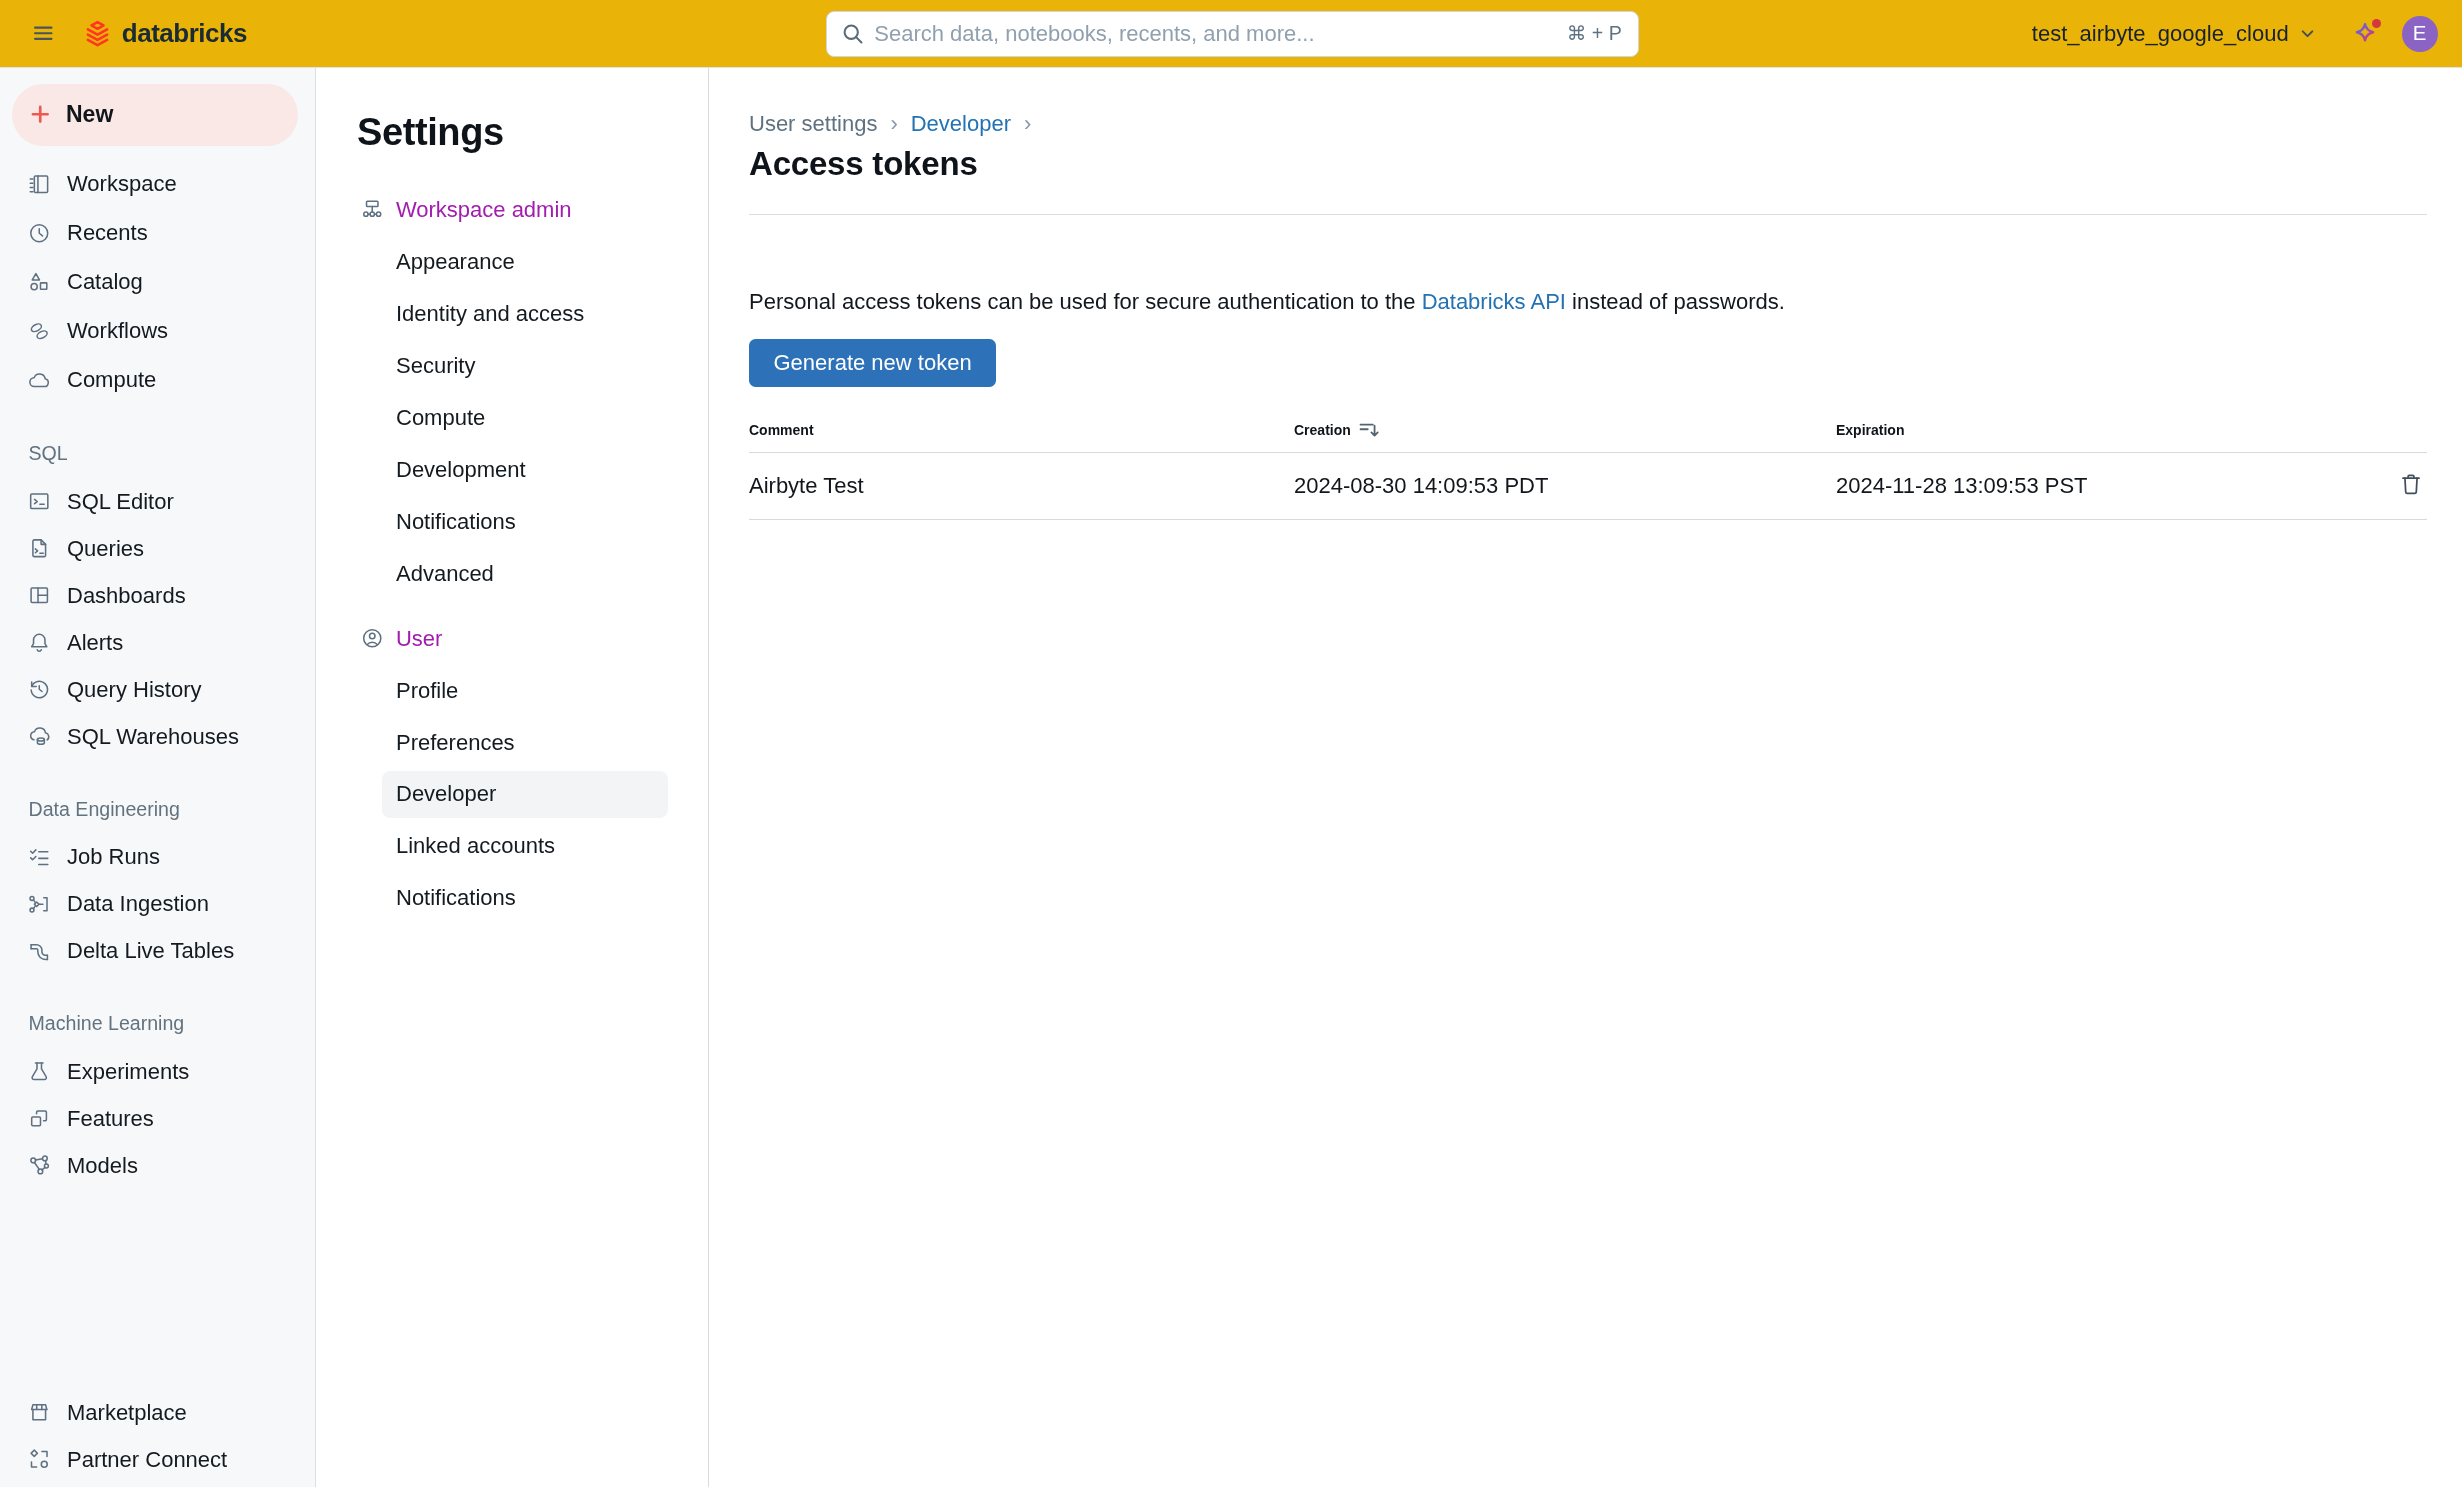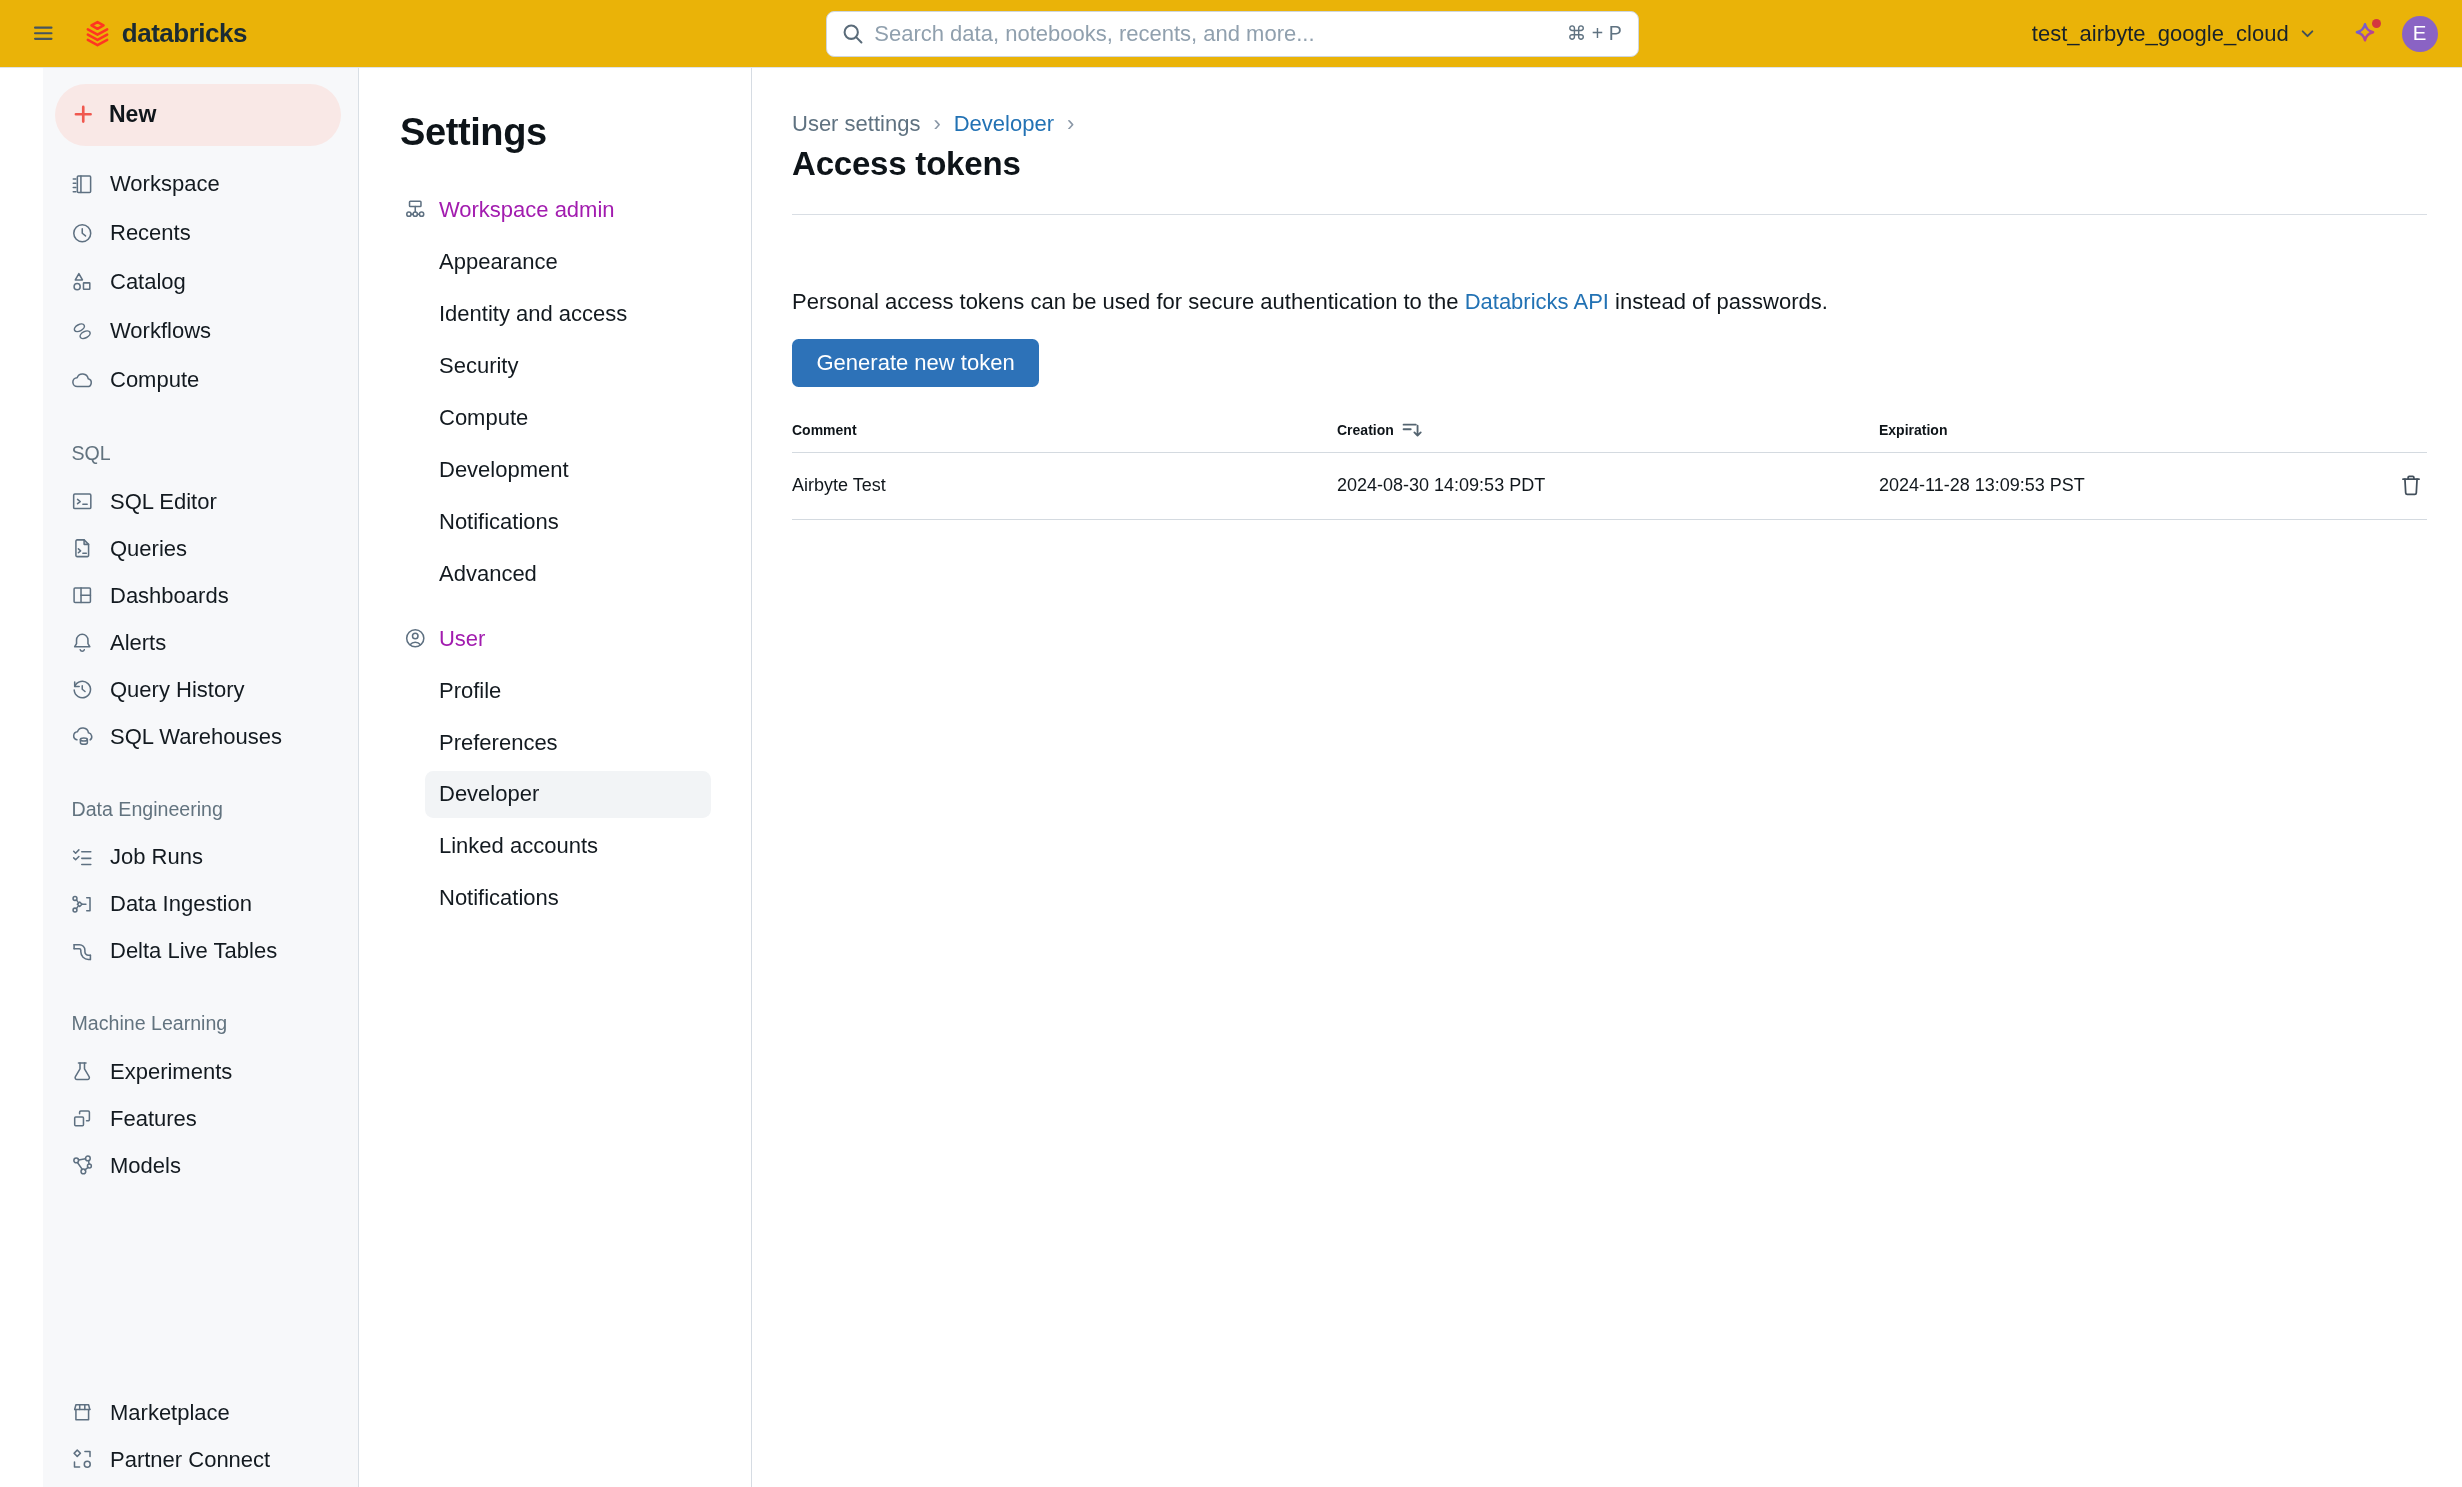--- a/index.html
+++ b/index.html
@@ -20,21 +20,21 @@
   .search-kbd { font-size:19.6px; color:#5F7281; white-space:nowrap; }
   .tb-right { position:absolute; right:24.5px; top:0; height:100%; display:flex; align-items:center; }
   .ws-select { display:flex; align-items:center; gap:8.2px; cursor:pointer; }
   .ws-select span { font-size:22px; color:#18222A; }
   .sparkle-wrap { position:relative; margin-left:31px; width:33px; height:33px; display:flex; align-items:center; justify-content:center; cursor:pointer; }
   .sparkle-dot { position:absolute; right:0.8px; top:1.6px; width:9px; height:9px; border-radius:50%; background:#D4383E; }
   .avatar { margin-left:19.6px; width:36px; height:36px; border-radius:50%; background:#8A63C4; color:#fff;
             display:flex; align-items:center; justify-content:center; font-size:20.4px; font-weight:500; cursor:pointer; }
 
   
-  .app { display:flex; height:1420px;margin-left:43px; }
+  .app { display:flex; height:1420px; }
 
   
   .sidebar { width:316px; min-width:316px; background:#F7F8FA; border-right:1.2px solid #D9DFE5;
              display:flex; flex-direction:column; padding-top:15.5px; }
   .new-pill { margin:0 17px 0 12.2px; height:62px; border-radius:31px; background:#F9E8E6;
               display:flex; align-items:center; padding-left:16.3px; gap:13px; cursor:pointer; }
   .new-pill .lbl { font-size:23px; font-weight:600; color:#10161B; }
   .nav-group { margin-top:14px; }
   .nav-item { height:49px; display:flex; align-items:center; padding-left:27px; gap:15.5px; font-size:22px; color:#131A20; cursor:pointer; }
   .nav-item.h58 { height:47px; }
@@ -59,21 +59,21 @@
   .bc-current { color:#2272B4; cursor:pointer; }
   .page-title { margin-top:6.5px; font-size:33px; font-weight:700; letter-spacing:-0.2px; color:#0E1419; line-height:38px; }
   .rule { margin-top:31px; border-top:1.6px solid #D9DEE4; }
   .desc { margin-top:74px; font-size:22px; line-height:26px; color:#11171C; }
   .desc a { color:#2272B4; cursor:pointer; }
   .gen-btn { margin-top:24.5px; height:48px; padding:0 24.5px; background:#2D72B8; color:#fff; border:none;
              border-radius:6.5px; font-family:inherit; font-size:22px; display:inline-flex; align-items:center; cursor:pointer; }
   table.tokens { margin-top:21px; width:100%; border-collapse:collapse; table-layout:fixed; }
   .tokens th { text-align:left; font-size:14px; font-weight:700; color:#0E1419; height:44px;
                border-bottom:1.6px solid #D4DAE0; padding:0; }
-  .tokens td { font-size:18px; color:#11171C; height:67px; border-bottom:1.6px solid #D4DAE0; padding:0; }
+  .tokens td { font-size:22px; color:#11171C; height:67px; border-bottom:1.6px solid #D4DAE0; padding:0; }
   .th-sort { display:flex; align-items:center; gap:6.5px; }
   .trash-cell { text-align:right; }
   .trash-btn { display:inline-flex; width:33px; height:33px; align-items:center; justify-content:center; cursor:pointer; }
 
   
   .ic { width:24.5px; height:24.5px; flex:none; }
   .ic * { fill:none; stroke:#5E7081; stroke-width:1.5; stroke-linecap:round; stroke-linejoin:round; }
   .ic-menu * { stroke:#46545E; stroke-width:2.2; }
   .ic-logo * { stroke:#FF3621; stroke-width:2.1; }
   .ic-search * { stroke:#5A6B79; stroke-width:2; }

